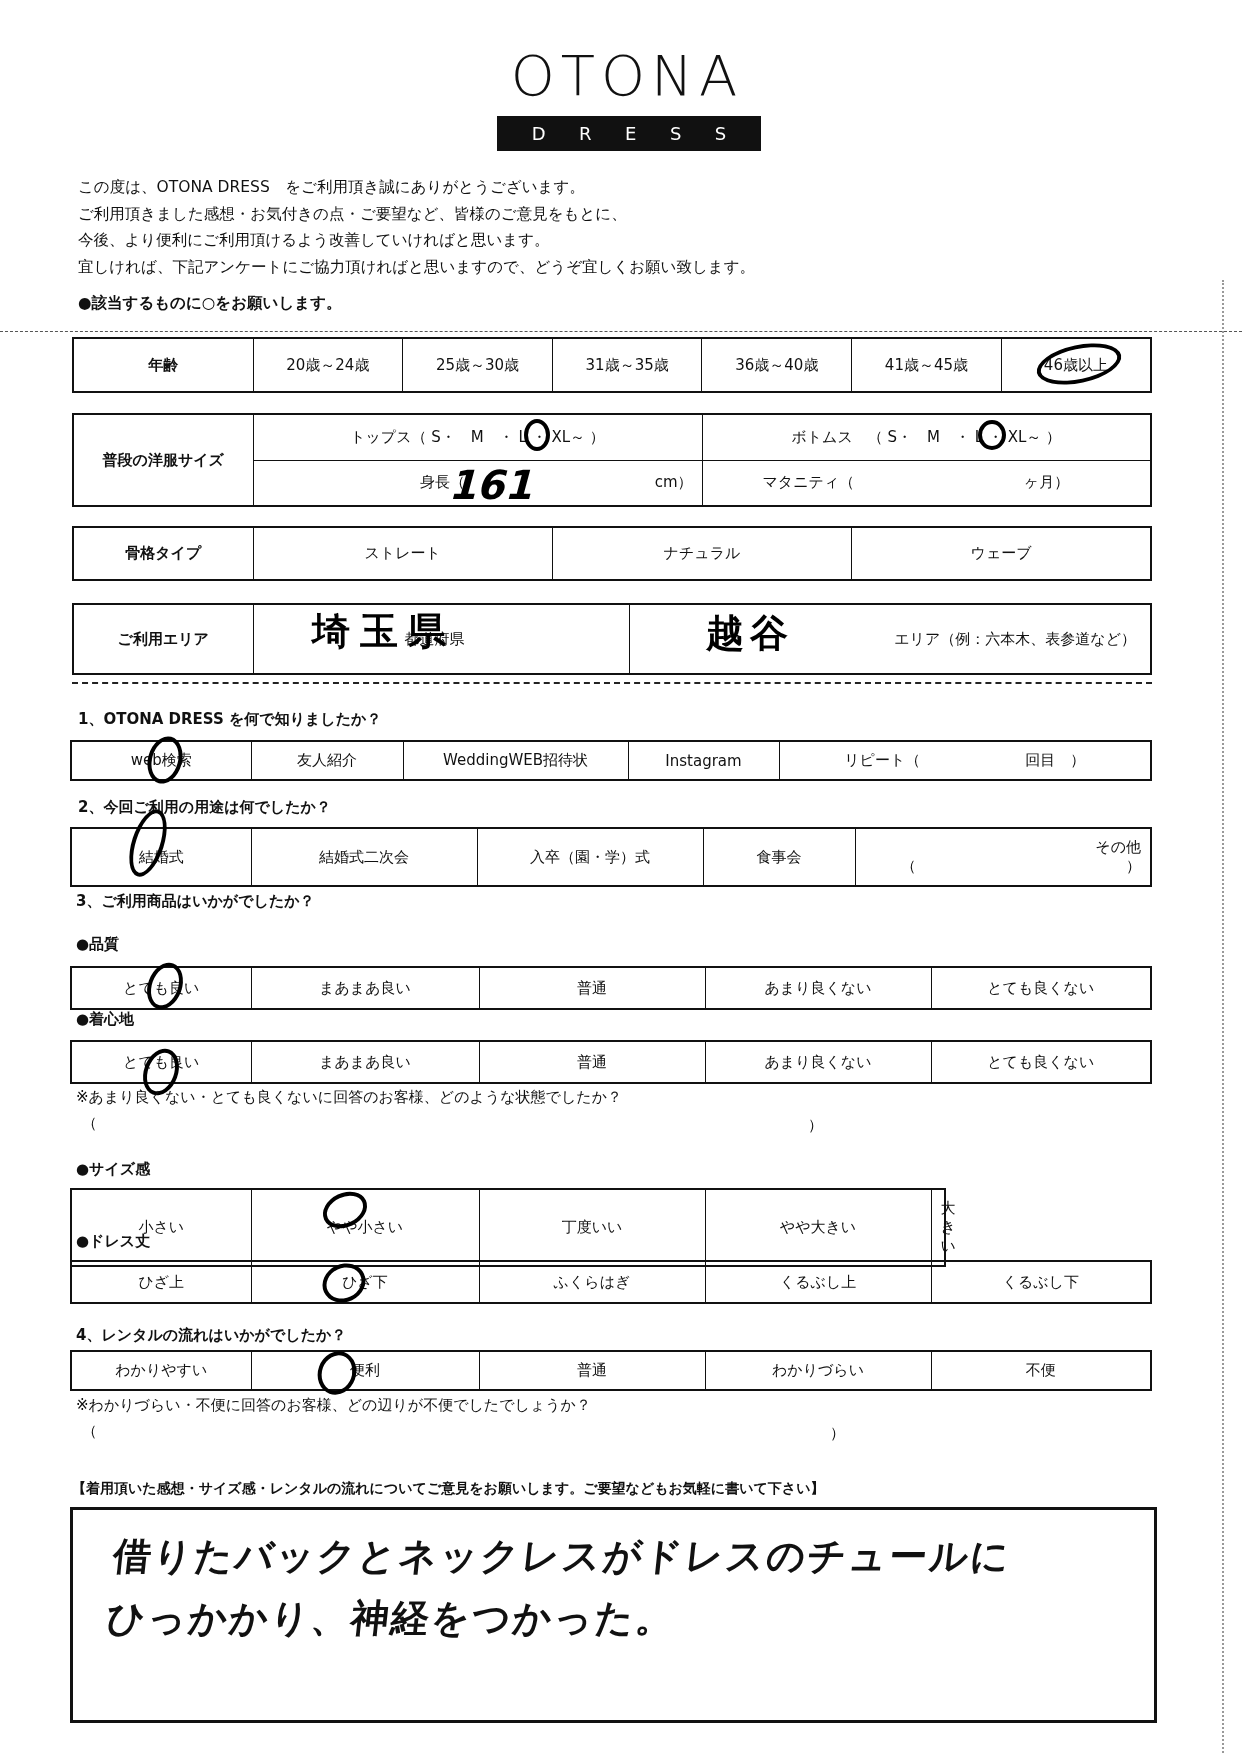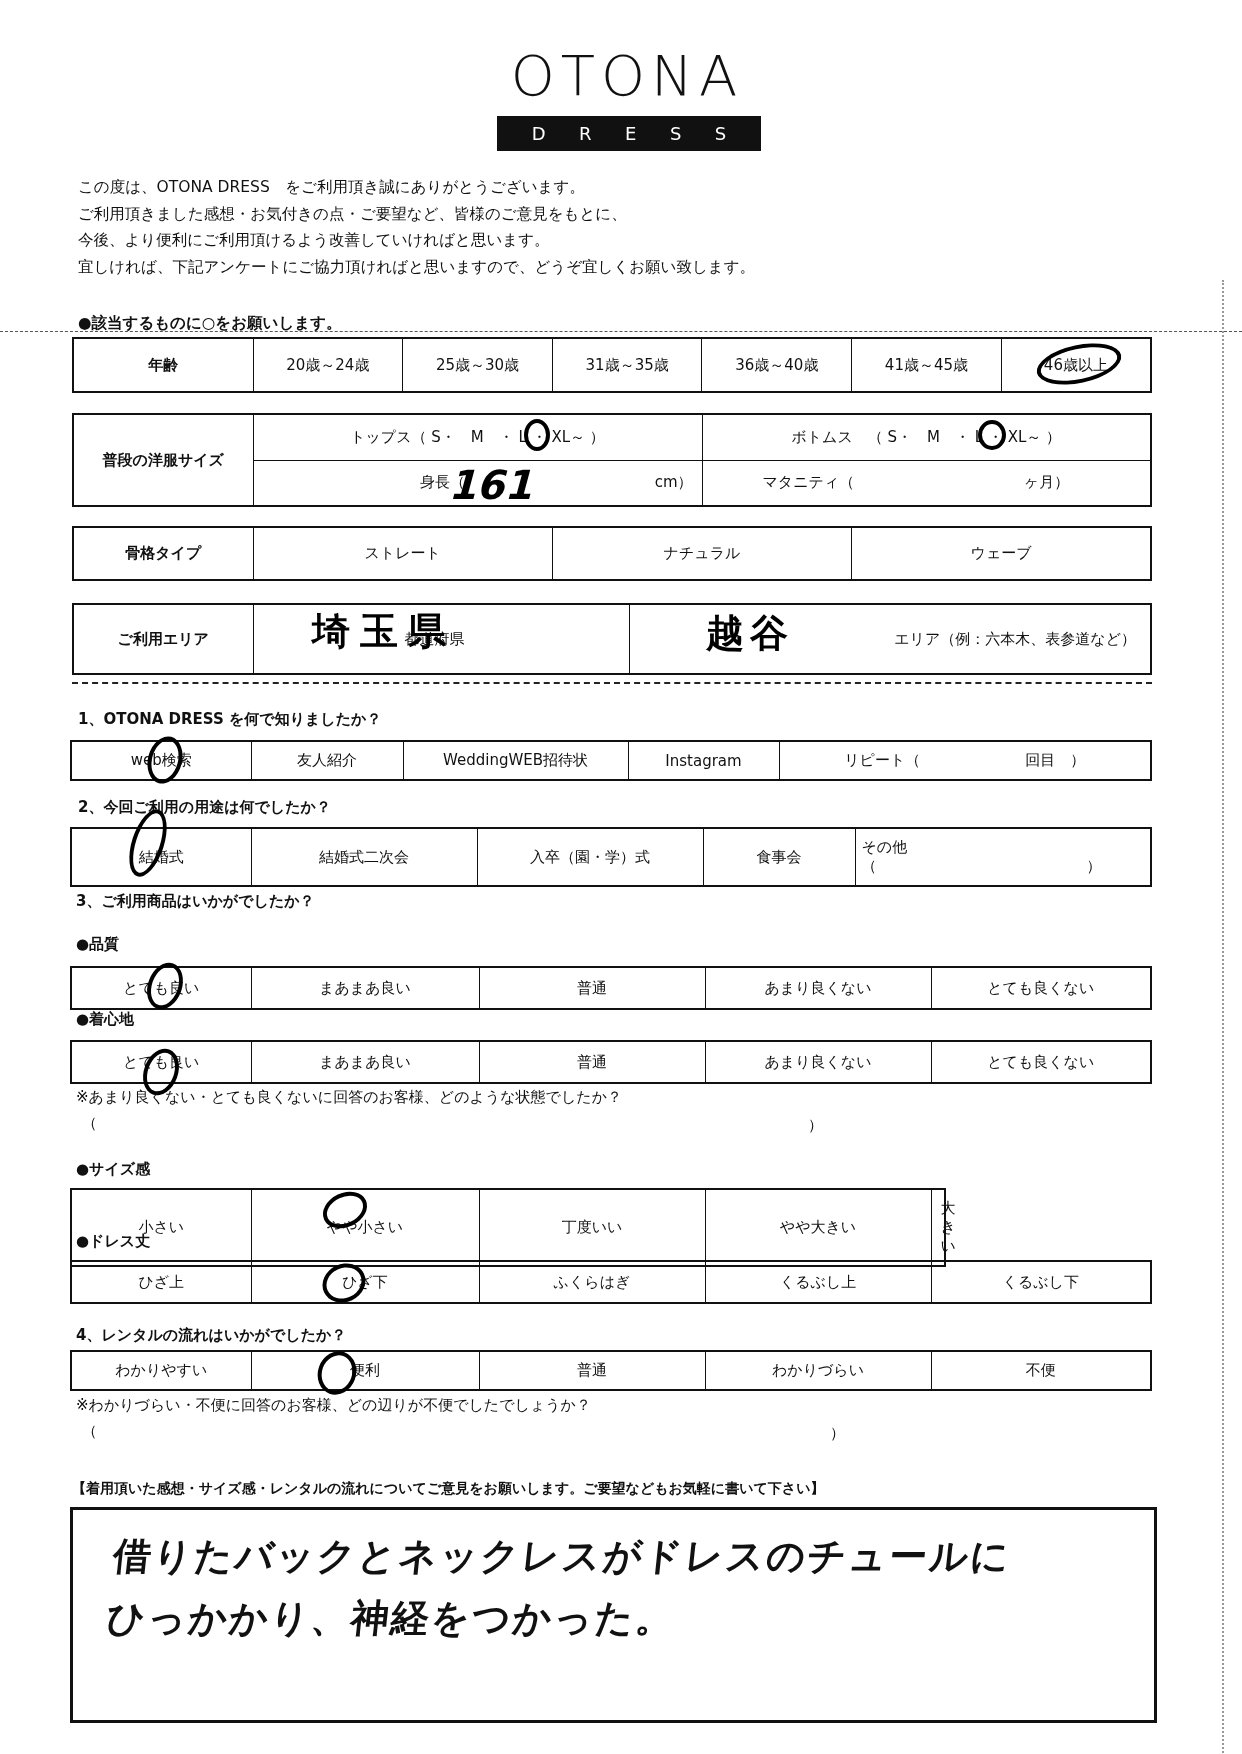--- a/index.html
+++ b/index.html
@@ -6,21 +6,21 @@
   html, body { width: 1242px; height: 1754px; background: #ffffff; overflow: hidden; }
   body { position: relative; font-family: "DejaVu Sans", sans-serif; color: #111; }
   .abs { position: absolute; }
 
   
   .logo-main { left: 492px; top: 48px; width: 270px; text-align: center; font-family: "DejaVu Sans", sans-serif; font-weight: 300; font-size: 56px; letter-spacing: 6px; color: #111; line-height: 1; }
   .logo-sub { left: 497px; top: 116px; width: 264px; height: 35px; background: #111; display: flex; justify-content: space-around; align-items: center; padding: 0 18px; }
   .logo-sub span { color: #fff; font-size: 18px; font-family: "DejaVu Sans", sans-serif; }
 
   .intro { left: 78px; top: 174px; font-size: 15.5px; line-height: 26.5px; color: #111; }
-  .instruction { left: 78px; top: 293px; font-size: 15.5px; font-weight: bold; margin-top: 20px; }
+  .instruction { left: 78px; top: 293px; font-size: 15.5px; font-weight: bold; }
   .dotline { height: 0; border-top: 1px dashed #555; }
 
   table.form { position: absolute; border-collapse: collapse; table-layout: fixed; }
   table.form td { border: 1.5px solid #111; text-align: center; vertical-align: middle; font-size: 15px; padding: 9px; }
   table.form { border: 2.5px solid #111; }
   td.head { font-weight: bold; font-size: 15px; }
 
   .q-title { font-size: 15px; font-weight: bold; }
   .sub-title { font-size: 15px; font-weight: bold; }
   .note { font-size: 15px; }
@@ -177,21 +177,21 @@
       <col style="width:226px">
       <col style="width:152px">
       <col>
     </colgroup>
   <tbody>
       <tr>
     <td>結婚式</td>
     <td>結婚式二次会</td>
     <td>入卒（園・学）式</td>
     <td>食事会</td>
-    <td style="text-align:left;padding-left:6px;">その他（　　　　　　　　　　　　　　）</td>
+    <td style="text-align:right;padding-left:6px;">その他（　　　　　　　　　　　　　　）</td>
   </tr>
 </tbody>
   </table>
 <div class="circle" style="left:132px;top:808px;width:32px;height:70px;transform:rotate(18deg);"></div>
 
 <div class="abs q-title" style="left:76px;top:892px;">3、ご利用商品はいかがでしたか？</div>
 <div class="abs sub-title" style="left:76px;top:935px;">●品質</div>
 <table class="form" style="left:70px;top:966px;width:1082px;height:44px;">
   <colgroup>
       <col style="width:180px">

